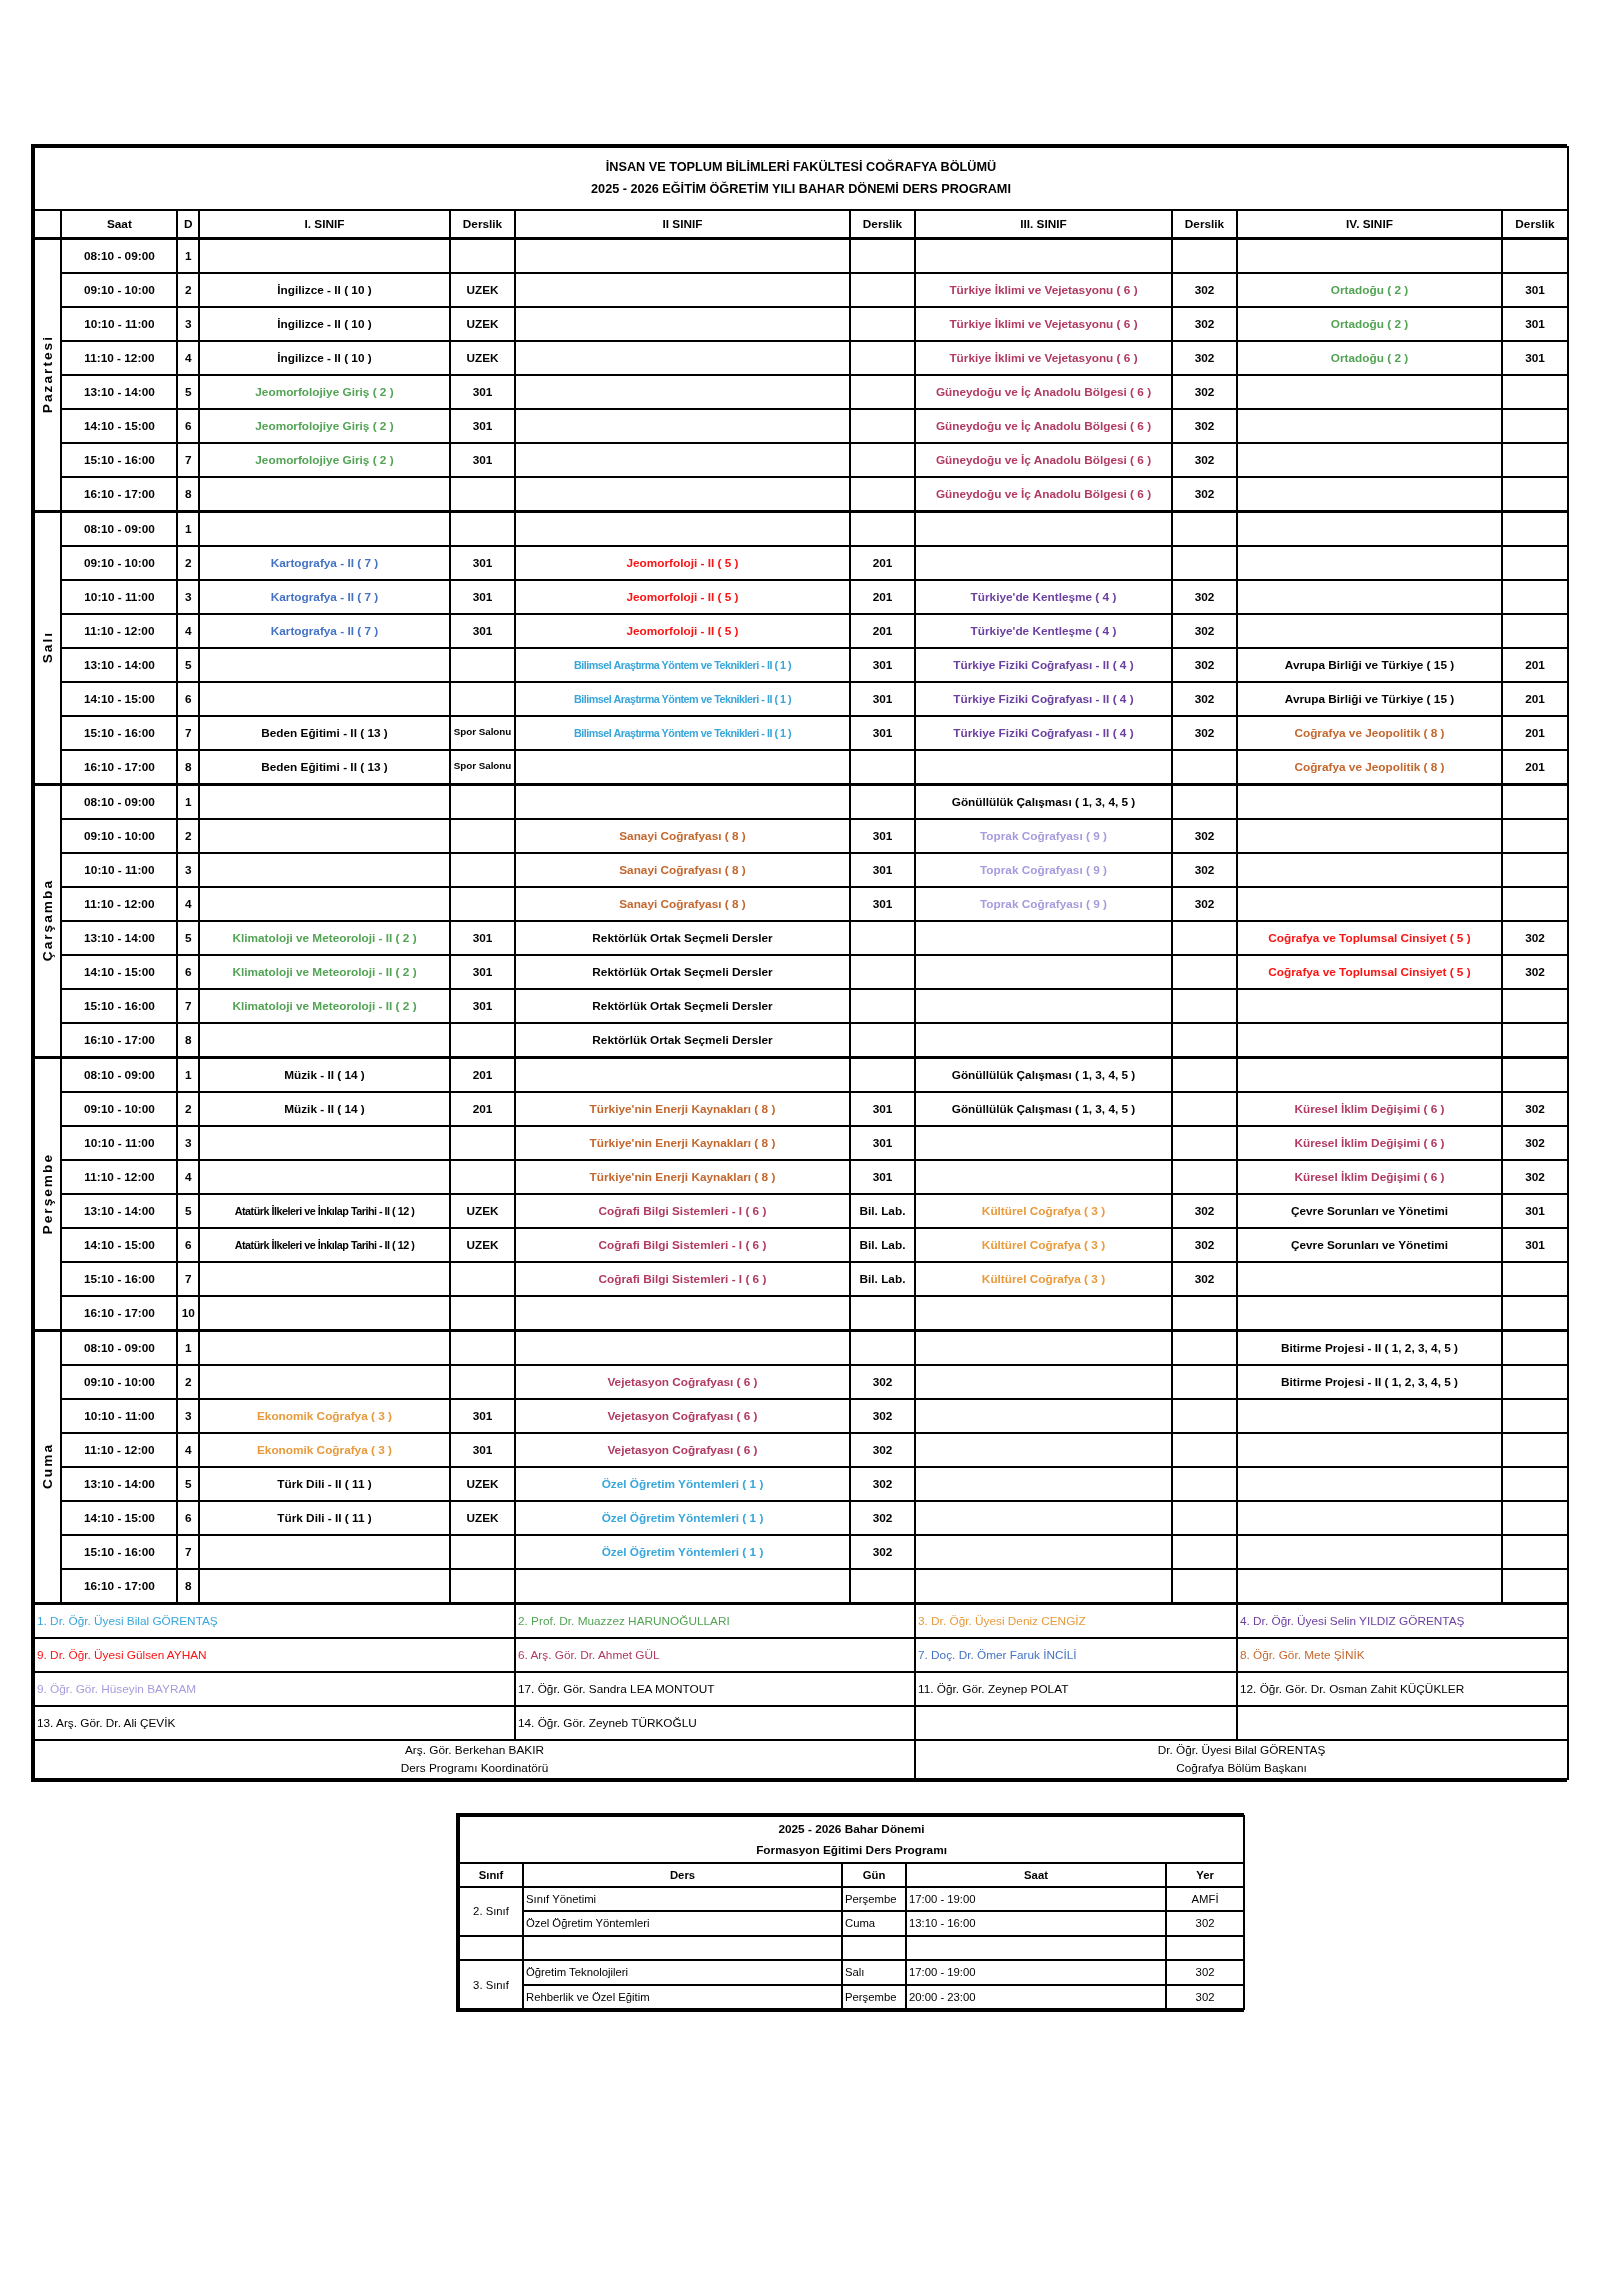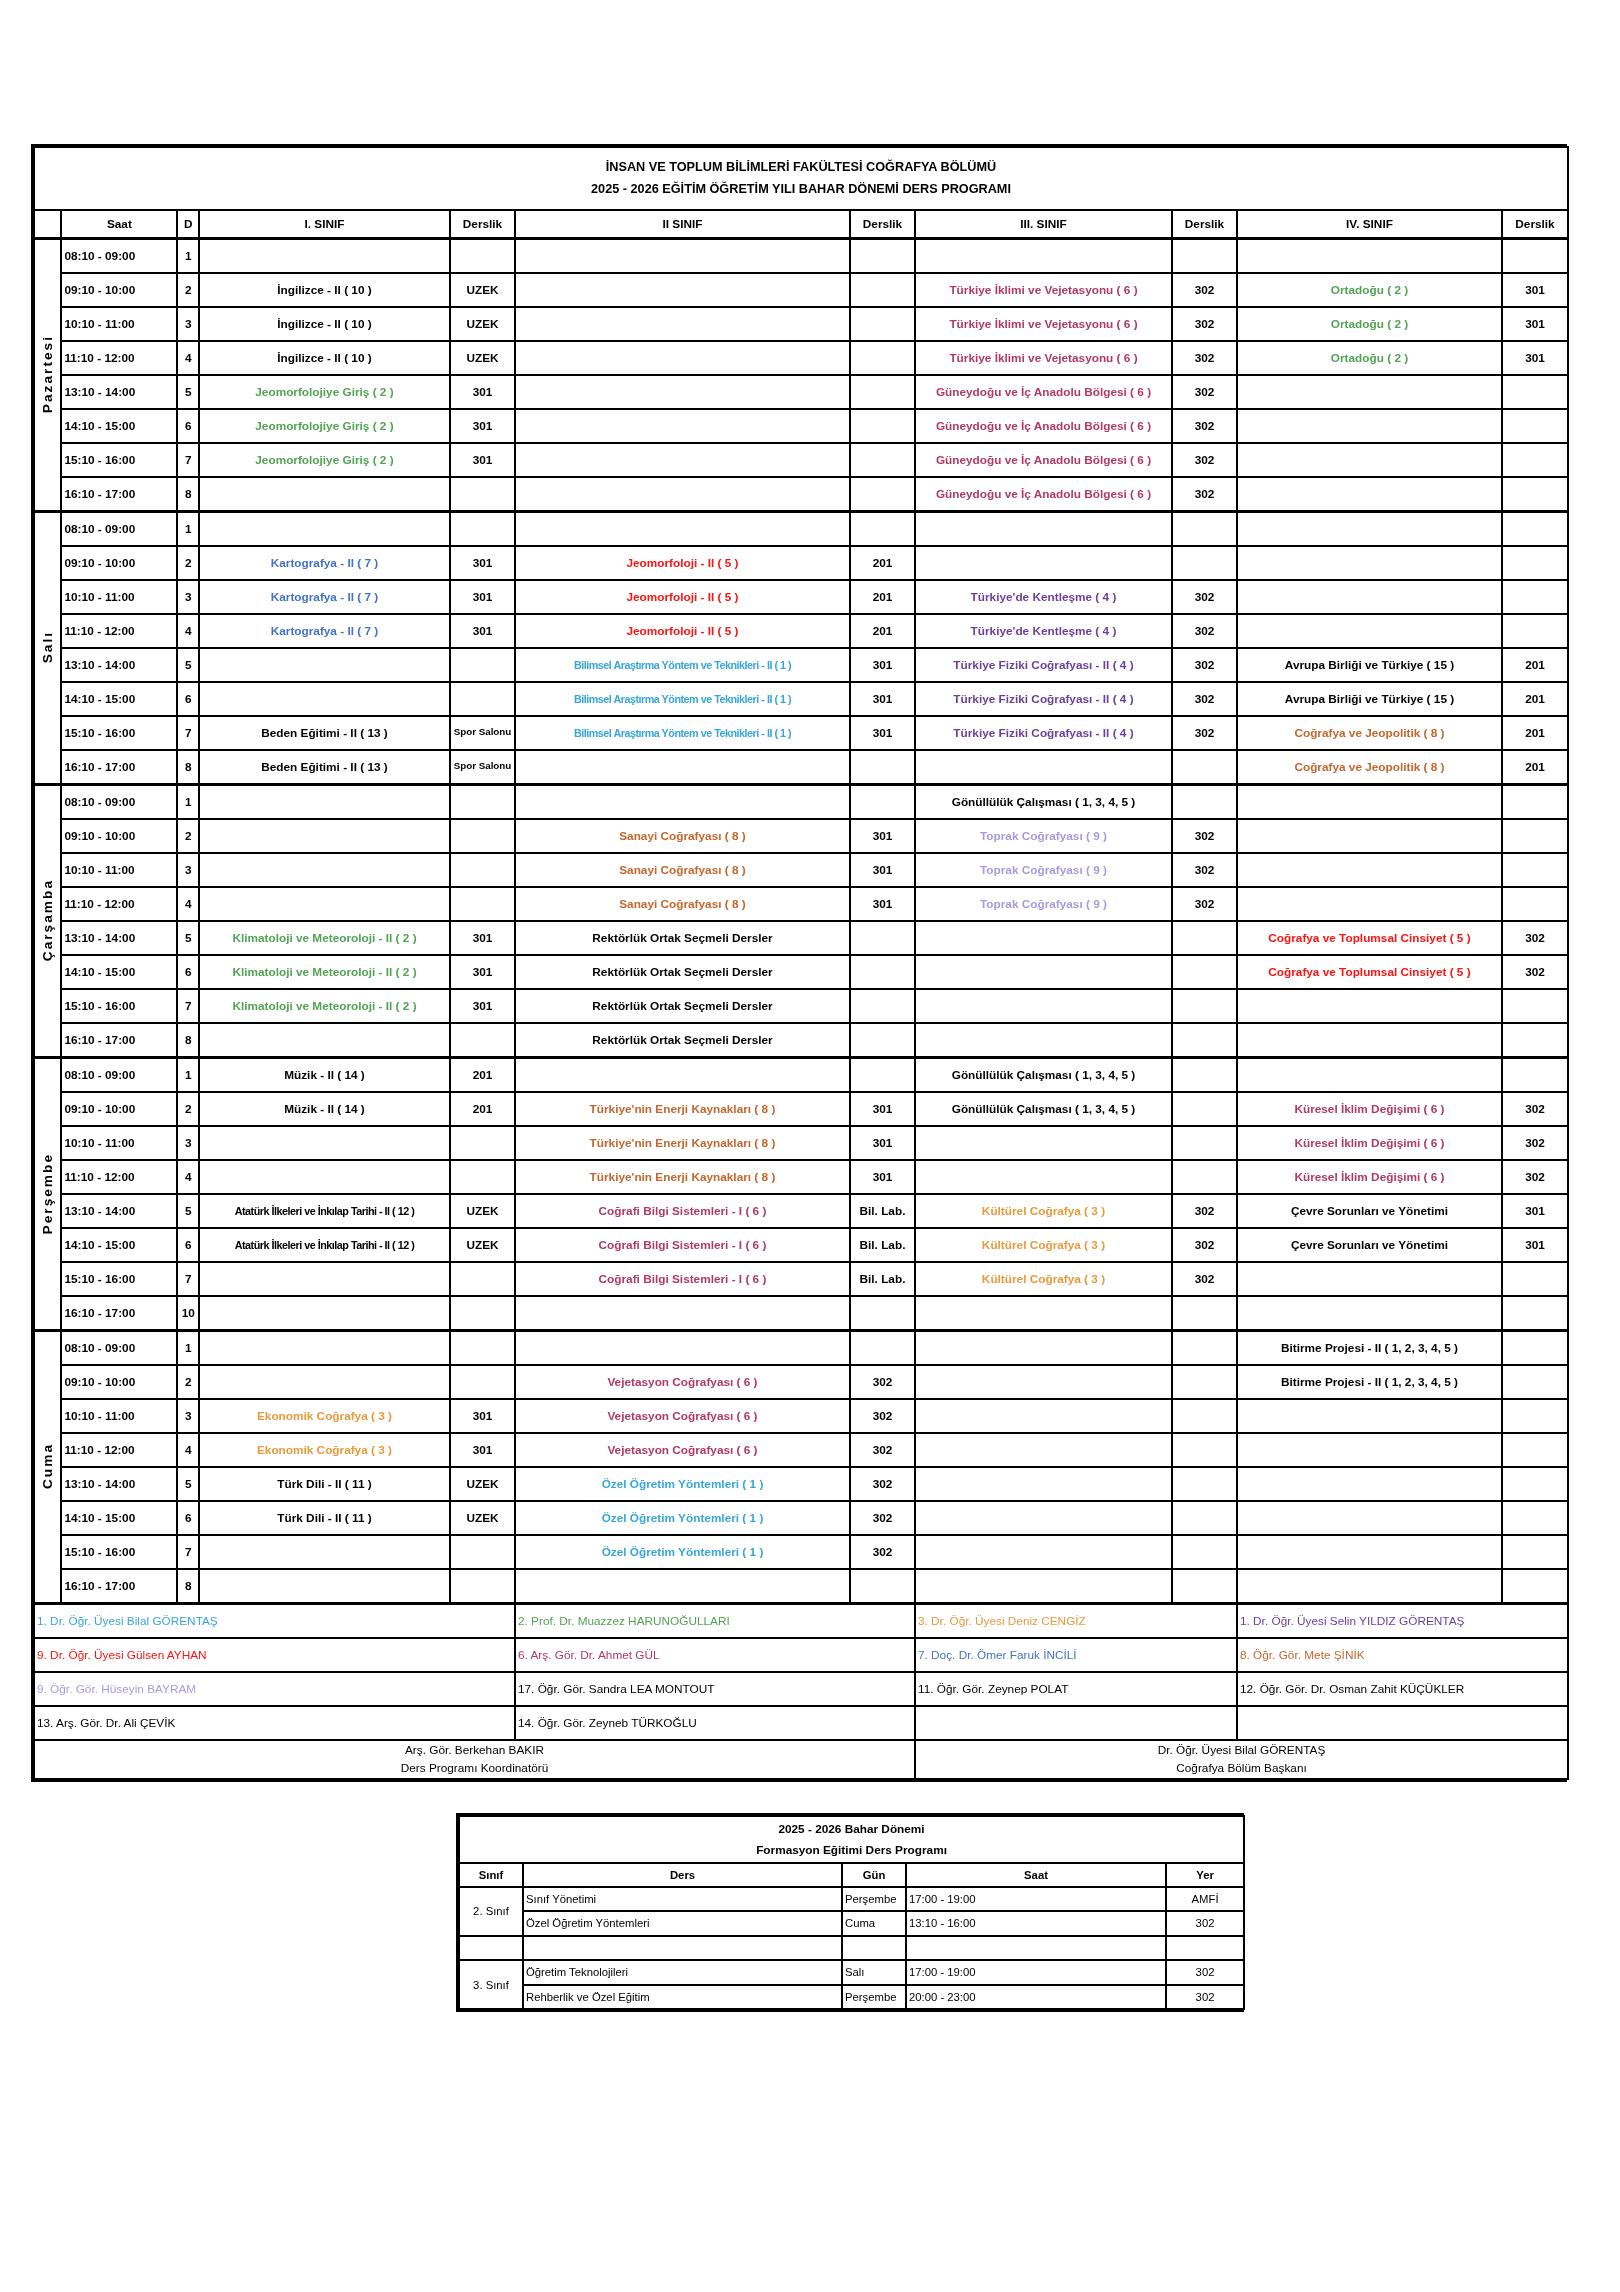--- a/index.html
+++ b/index.html
@@ -15,21 +15,21 @@
   .title-line { font-weight:bold; font-size:12.7px; line-height:1.7; color:#000; }
 
   .colhead th { height:25.5px; font-size:11.8px; font-weight:bold; text-align:center; color:#000; }
 
   table.sched tbody td { height:32px; vertical-align:middle; }
   tr.day-start td { border-top:3.9px solid #000; }
 
   .day-cell { text-align:center; vertical-align:middle; }
   .day-cell div { writing-mode:vertical-rl; transform:rotate(180deg); font-weight:bold; font-size:13.7px; letter-spacing:2px; margin:0 auto; color:#000; }
 
-  .time { font-weight:bold; font-size:11.8px; white-space:nowrap; color:#000; }
+  .time { font-weight:bold; font-size:11.8px; text-align:center; white-space:nowrap; color:#000; }
   .dnum { font-weight:bold; font-size:11.8px; text-align:center; color:#000; padding:0; }
   .course { font-weight:bold; font-size:11.8px; text-align:center; white-space:nowrap; }
   .course.long { font-size:10.8px; letter-spacing:-0.5px; }
   .room { font-weight:bold; font-size:11.8px; text-align:center; white-space:nowrap; color:#000; }
   .room.two-line { font-size:9.8px; white-space:normal; line-height:1.05; }
 
   .legend-cell { height:29px; font-weight:normal; font-size:11.8px; text-align:left; padding-left:9.8px; white-space:nowrap; }
 
   .footer-cell { height:51px; text-align:center; vertical-align:middle; font-size:11.8px; color:#000; border-top:3.9px solid #000; }
   .footer-cell .line { line-height:1.6; }
@@ -578,21 +578,21 @@
           <td class="room"></td>
           <td class="course" style="color: rgb(0, 0, 0);"></td>
           <td class="room"></td>
         </tr>
       </tbody>
     <tbody id="legend-body">
         <tr class="day-start">
           <td colspan="5" class="legend-cell" style="color: rgb(56, 166, 219);">1. Dr. Öğr. Üyesi Bilal GÖRENTAŞ</td>
           <td colspan="2" class="legend-cell" style="color: rgb(83, 163, 85);">2. Prof. Dr. Muazzez HARUNOĞULLARI</td>
           <td colspan="2" class="legend-cell" style="color: rgb(232, 154, 60);">3. Dr. Öğr. Üyesi Deniz CENGİZ</td>
-          <td colspan="2" class="legend-cell" style="color: rgb(107, 63, 160);">1. Dr. Öğr. Üyesi Selin YILDIZ GÖRENTAŞ</td>
+          <td colspan="2" class="legend-cell" style="color: rgb(107, 63, 160);">4. Dr. Öğr. Üyesi Selin YILDIZ GÖRENTAŞ</td>
         </tr>
         <tr>
           <td colspan="5" class="legend-cell" style="color: rgb(250, 20, 20);">9. Dr. Öğr. Üyesi Gülsen AYHAN</td>
           <td colspan="2" class="legend-cell" style="color: rgb(177, 58, 99);">6. Arş. Gör. Dr. Ahmet GÜL</td>
           <td colspan="2" class="legend-cell" style="color: rgb(68, 114, 196);">7. Doç. Dr. Ömer Faruk İNCİLİ</td>
           <td colspan="2" class="legend-cell" style="color: rgb(195, 103, 46);">8. Öğr. Gör. Mete ŞİNİK</td>
         </tr>
         <tr>
           <td colspan="5" class="legend-cell" style="color: rgb(167, 155, 222);">9. Öğr. Gör. Hüseyin BAYRAM</td>
           <td colspan="2" class="legend-cell" style="color: rgb(0, 0, 0);">17. Öğr. Gör. Sandra LEA MONTOUT</td>

